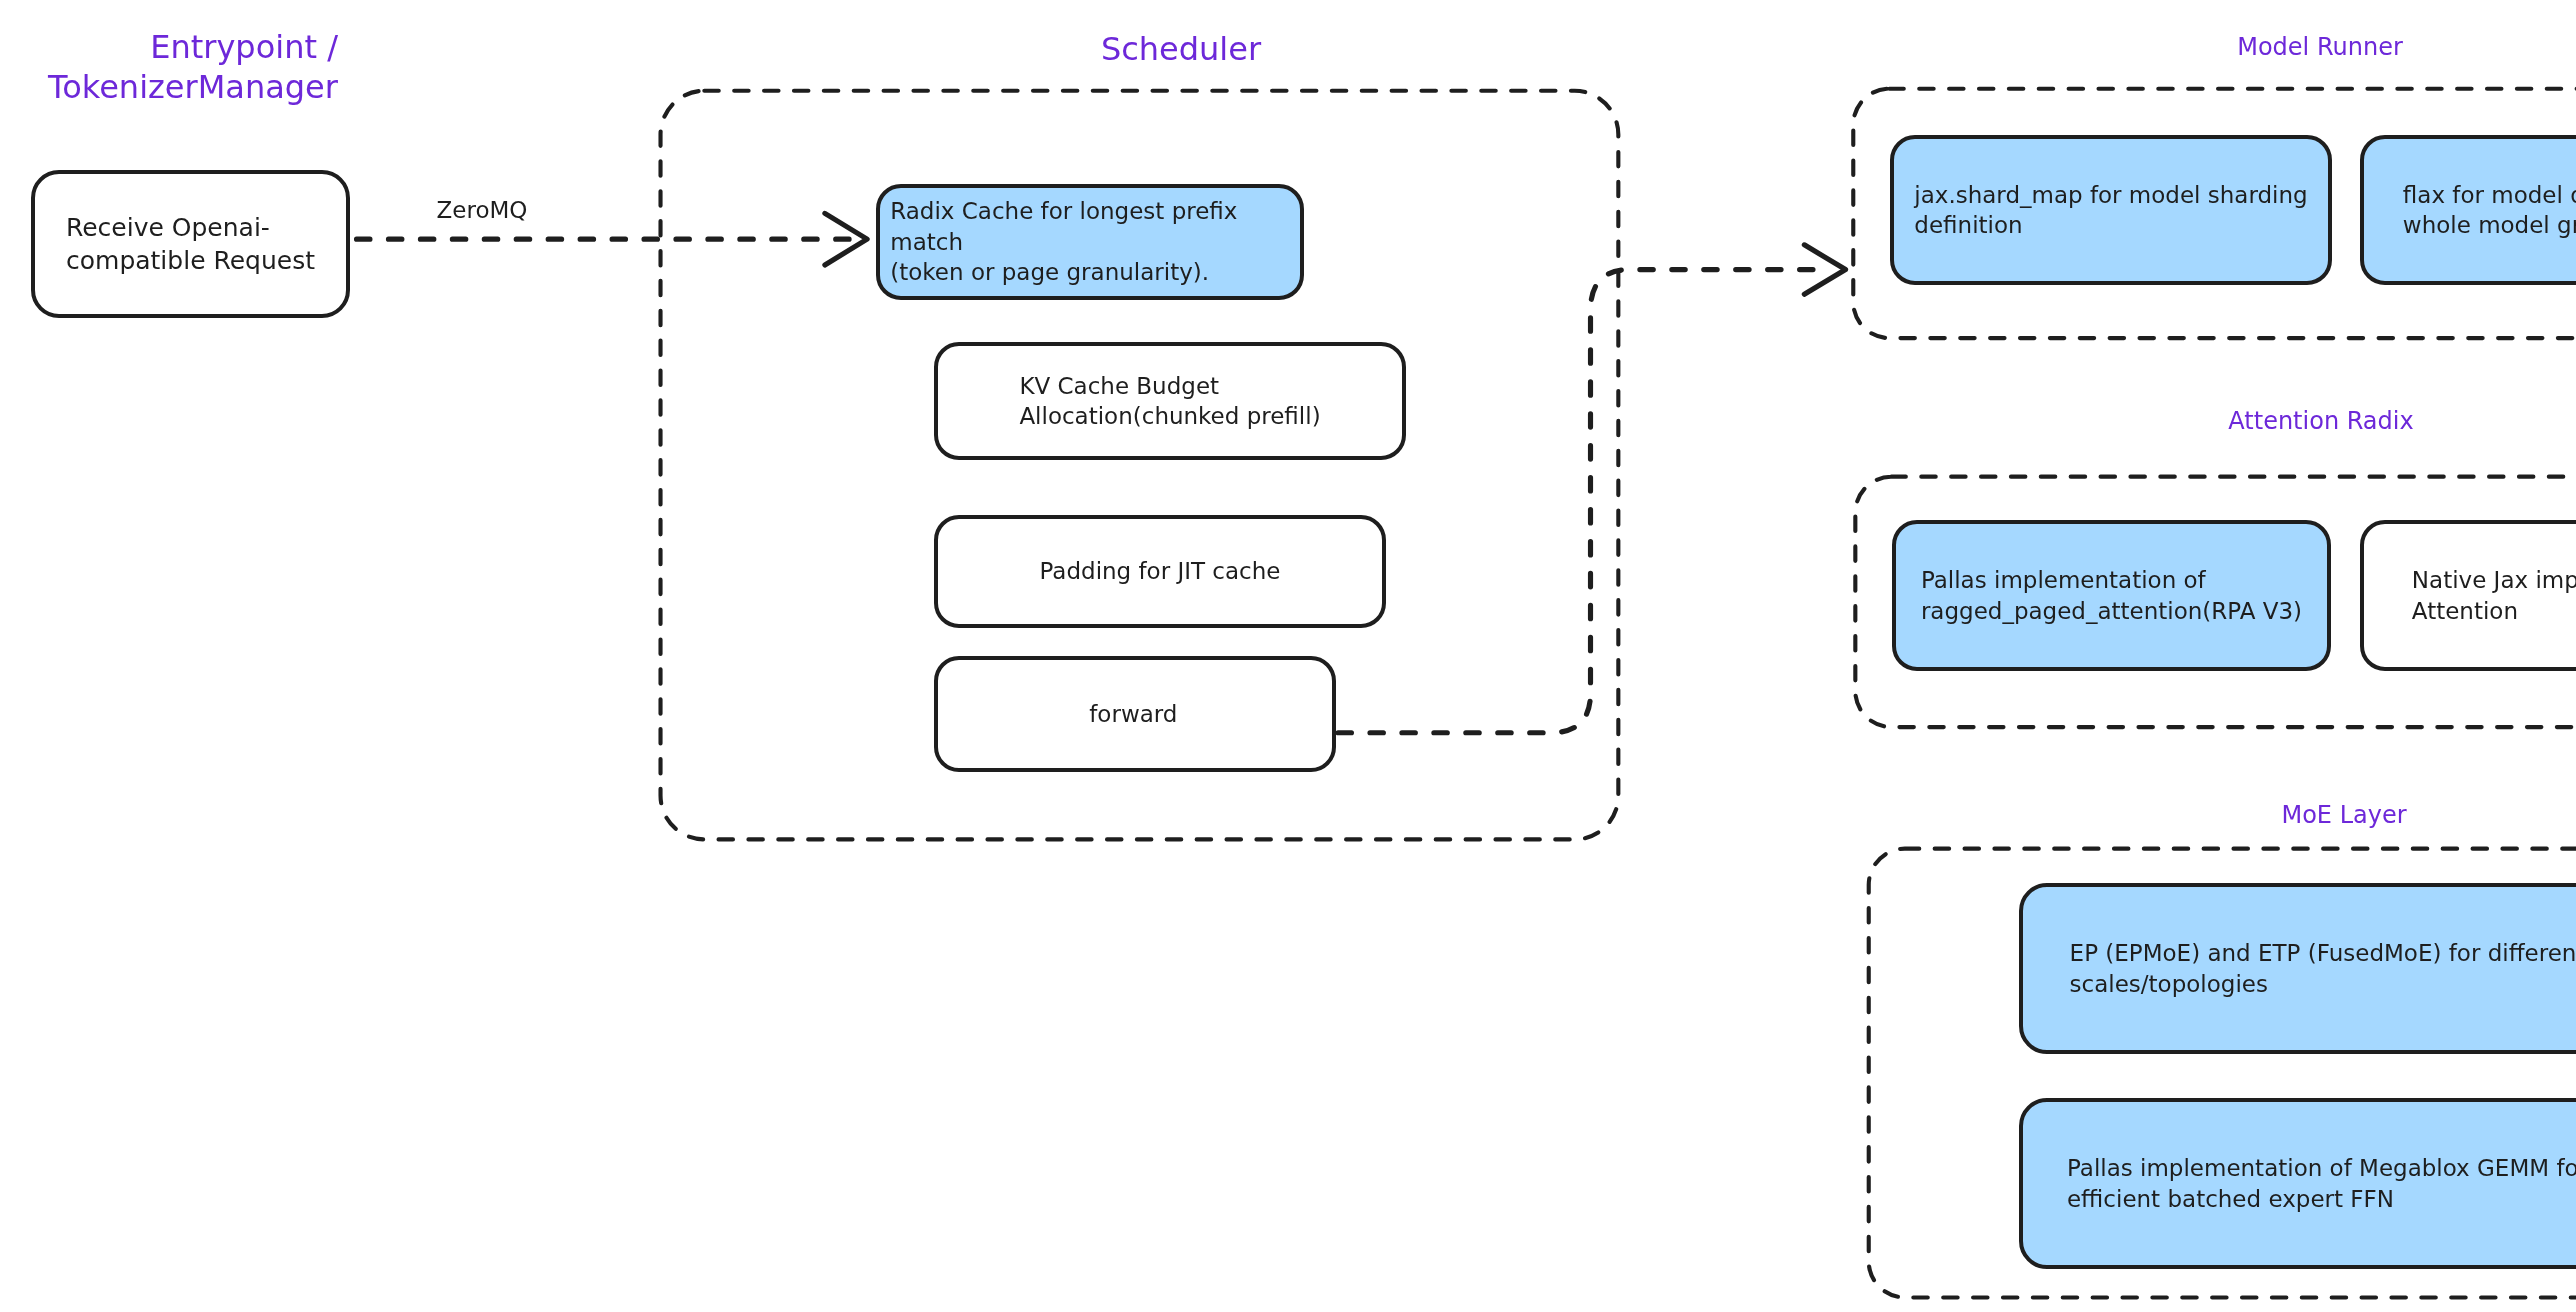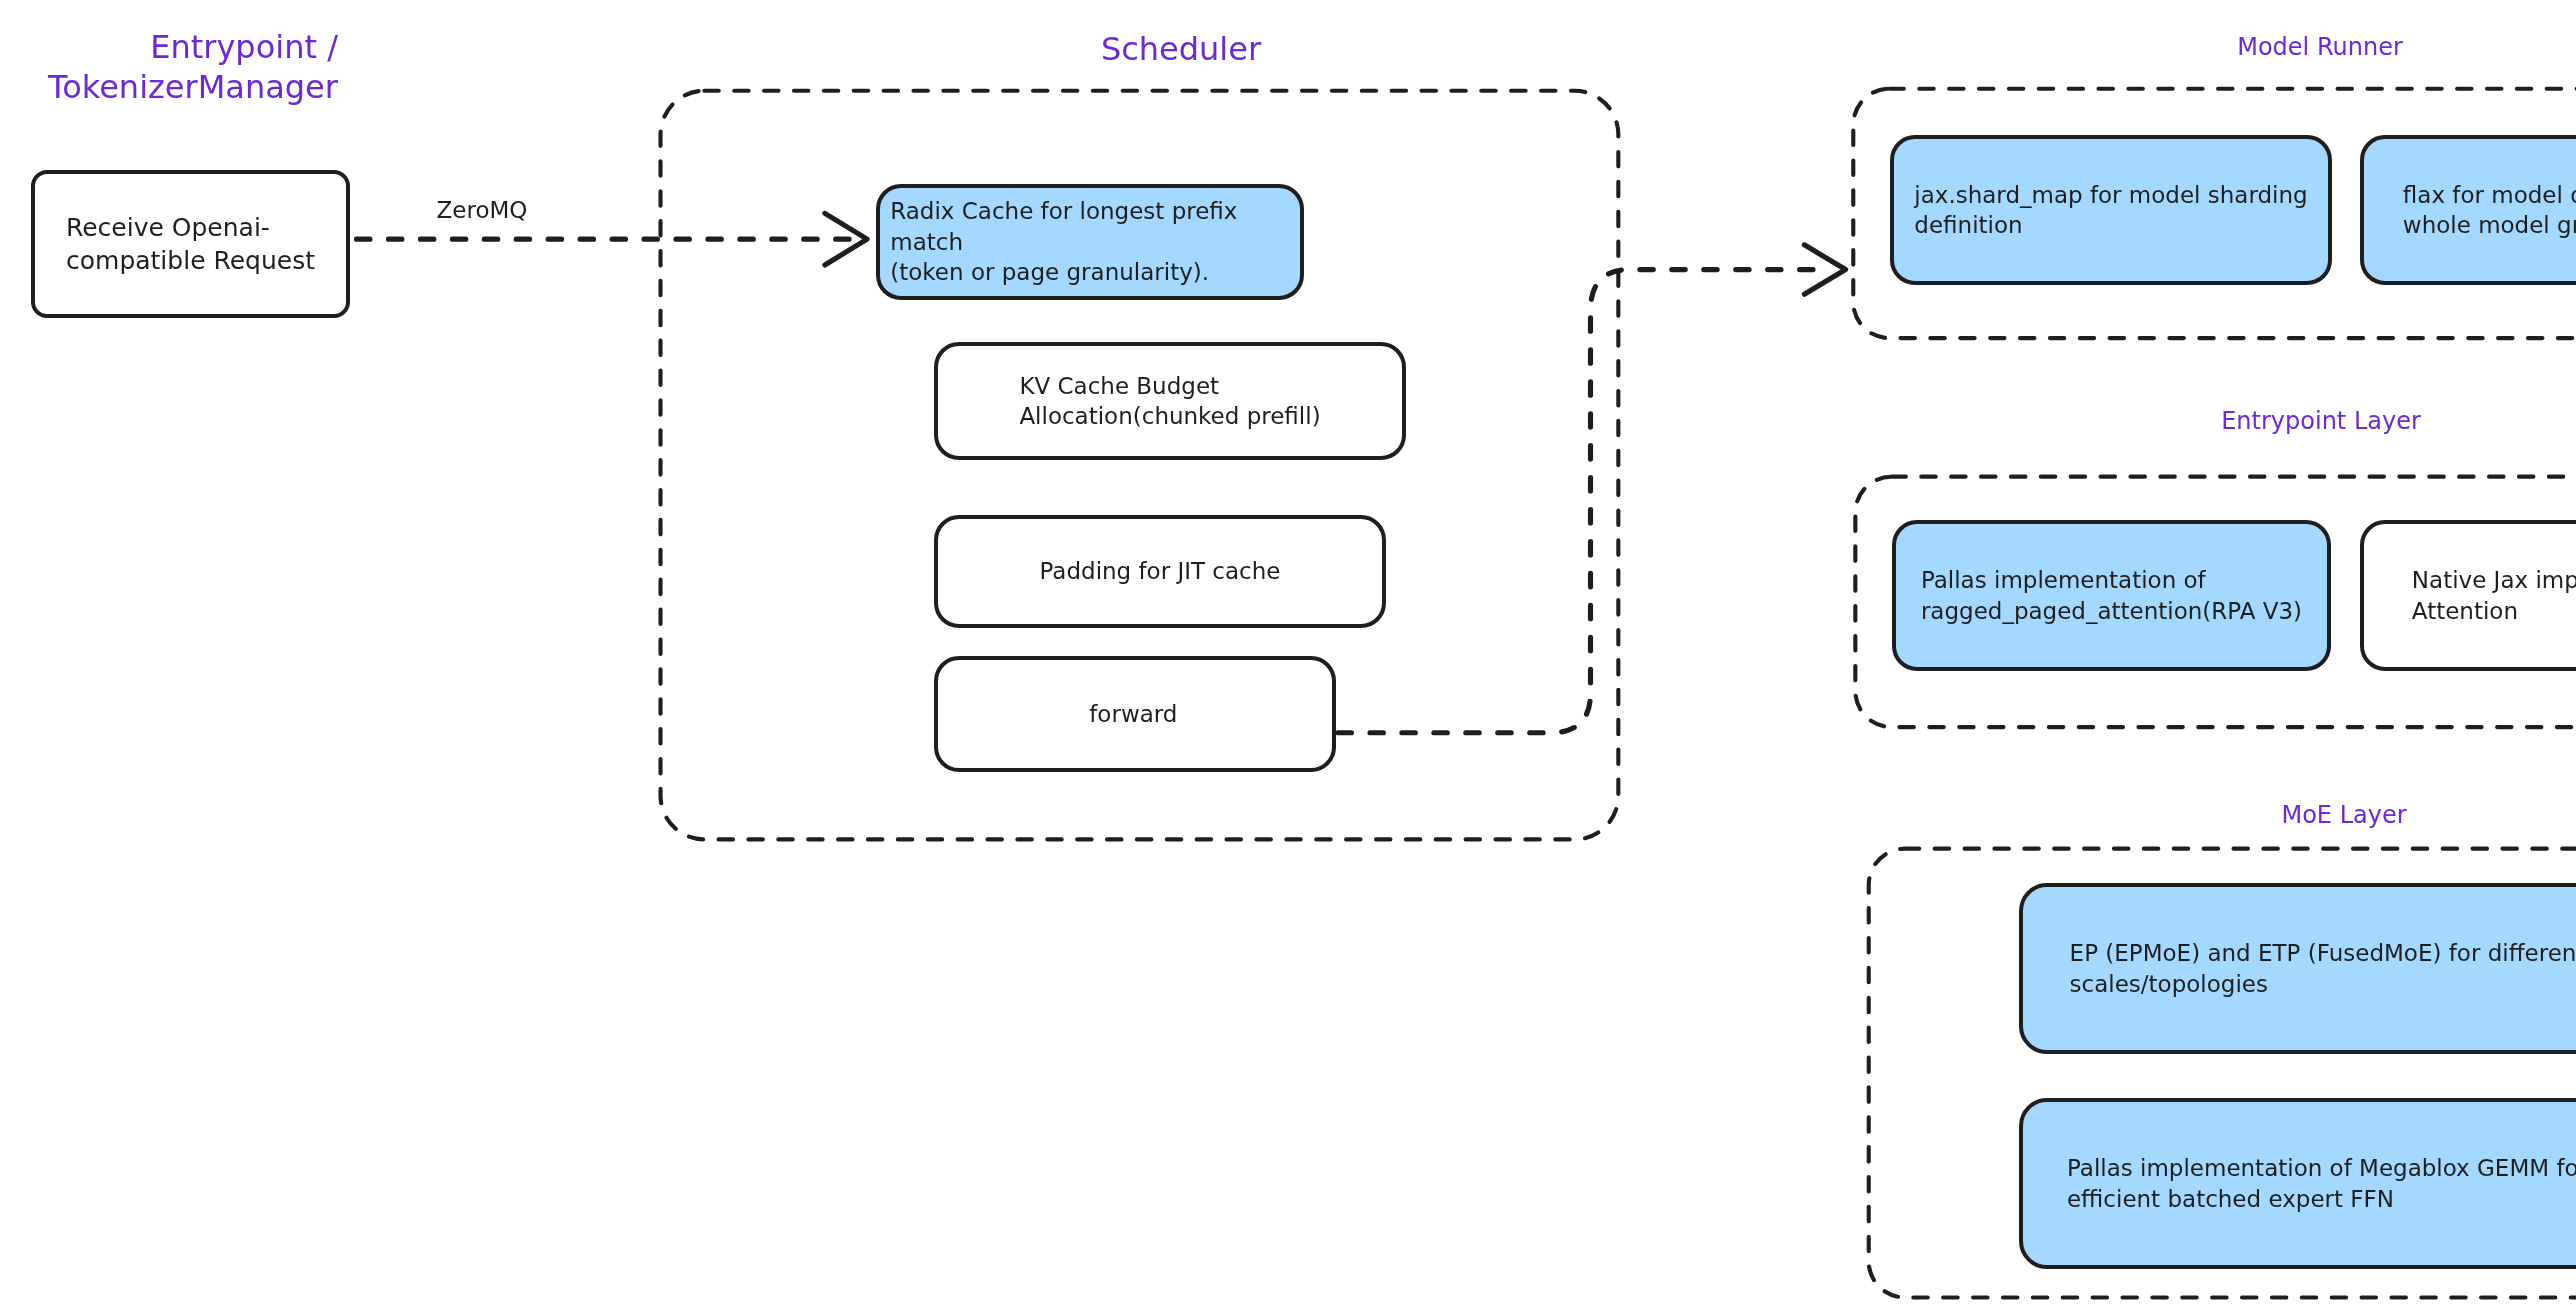--- a/index.html
+++ b/index.html
@@ -71,21 +71,21 @@
     <path d="M 692 464 L 1648 464" stroke-width="10" stroke-dasharray="26 36"></path>
     <path d="M 1601 414 L 1683 464 L 1601 514" stroke-width="10"></path>
 
     <path d="M 2597 1422 L 3010 1422 Q 3087 1422 3087 1345 L 3087 602 Q 3087 523 3164 523 L 3540 523" stroke-width="10" stroke-dasharray="26 36"></path>
     <path d="M 3502 475 L 3582 523 L 3502 571" stroke-width="10"></path>
   </svg>
 
   <div class="title big" style="left:193px; top:27px;">Entrypoint /
 TokenizerManager</div>
 
-  <div class="node" style="left:31px; top:170px; width:319px; height:148px; border-radius:16px; font-size:25px;">Receive Openai-
+  <div class="node" style="left:31px; top:170px; width:319px; height:148px; border-radius:28px; font-size:25px;">Receive Openai-
 compatible Request</div>
 
   <div class="floating-label" style="left:482px; top:197px;">ZeroMQ</div>
 
   <div class="title big" style="left:1145px; top:29px;margin-left:36px;">Scheduler</div>
 
   <div class="node blue" style="left:876px; top:184px; width:428px; height:116px;">Radix Cache for longest prefix match
 (token or page granularity).</div>
 
   <div class="node" style="left:934px; top:342px; width:472px; height:118px;">KV Cache Budget
@@ -96,21 +96,21 @@
   <div class="node" style="left:934px; top:656px; width:402px; height:116px;padding-left:7px;">forward</div>
 
   <div class="title small" style="left:2320px; top:32px;">Model Runner</div>
 
   <div class="node blue" style="left:1890px; top:135px; width:442px; height:150px;">jax.shard_map for model sharding
 definition</div>
 
   <div class="node blue" style="left:2360px; top:135px; width:441px; height:150px;">flax for model definition and jit
 whole model graph</div>
 
-  <div class="title small" style="left:2321px; top:406px;">Entrypoint Layer</div>
+  <div class="title small" style="left:2321px; top:406px;">Attention Radix</div>
 
   <div class="node blue" style="left:1892px; top:520px; width:439px; height:151px;">Pallas implementation of
 ragged_paged_attention(RPA V3)</div>
 
   <div class="node" style="left:2360px; top:520px; width:439px; height:151px;">Native Jax implementation of
 Attention</div>
 
   <div class="title small" style="left:2344px; top:800px;">MoE Layer</div>
 
   <div class="node blue" style="left:2019px; top:883px; width:617px; height:171px; border-radius:28px;">EP (EPMoE) and ETP (FusedMoE) for different

